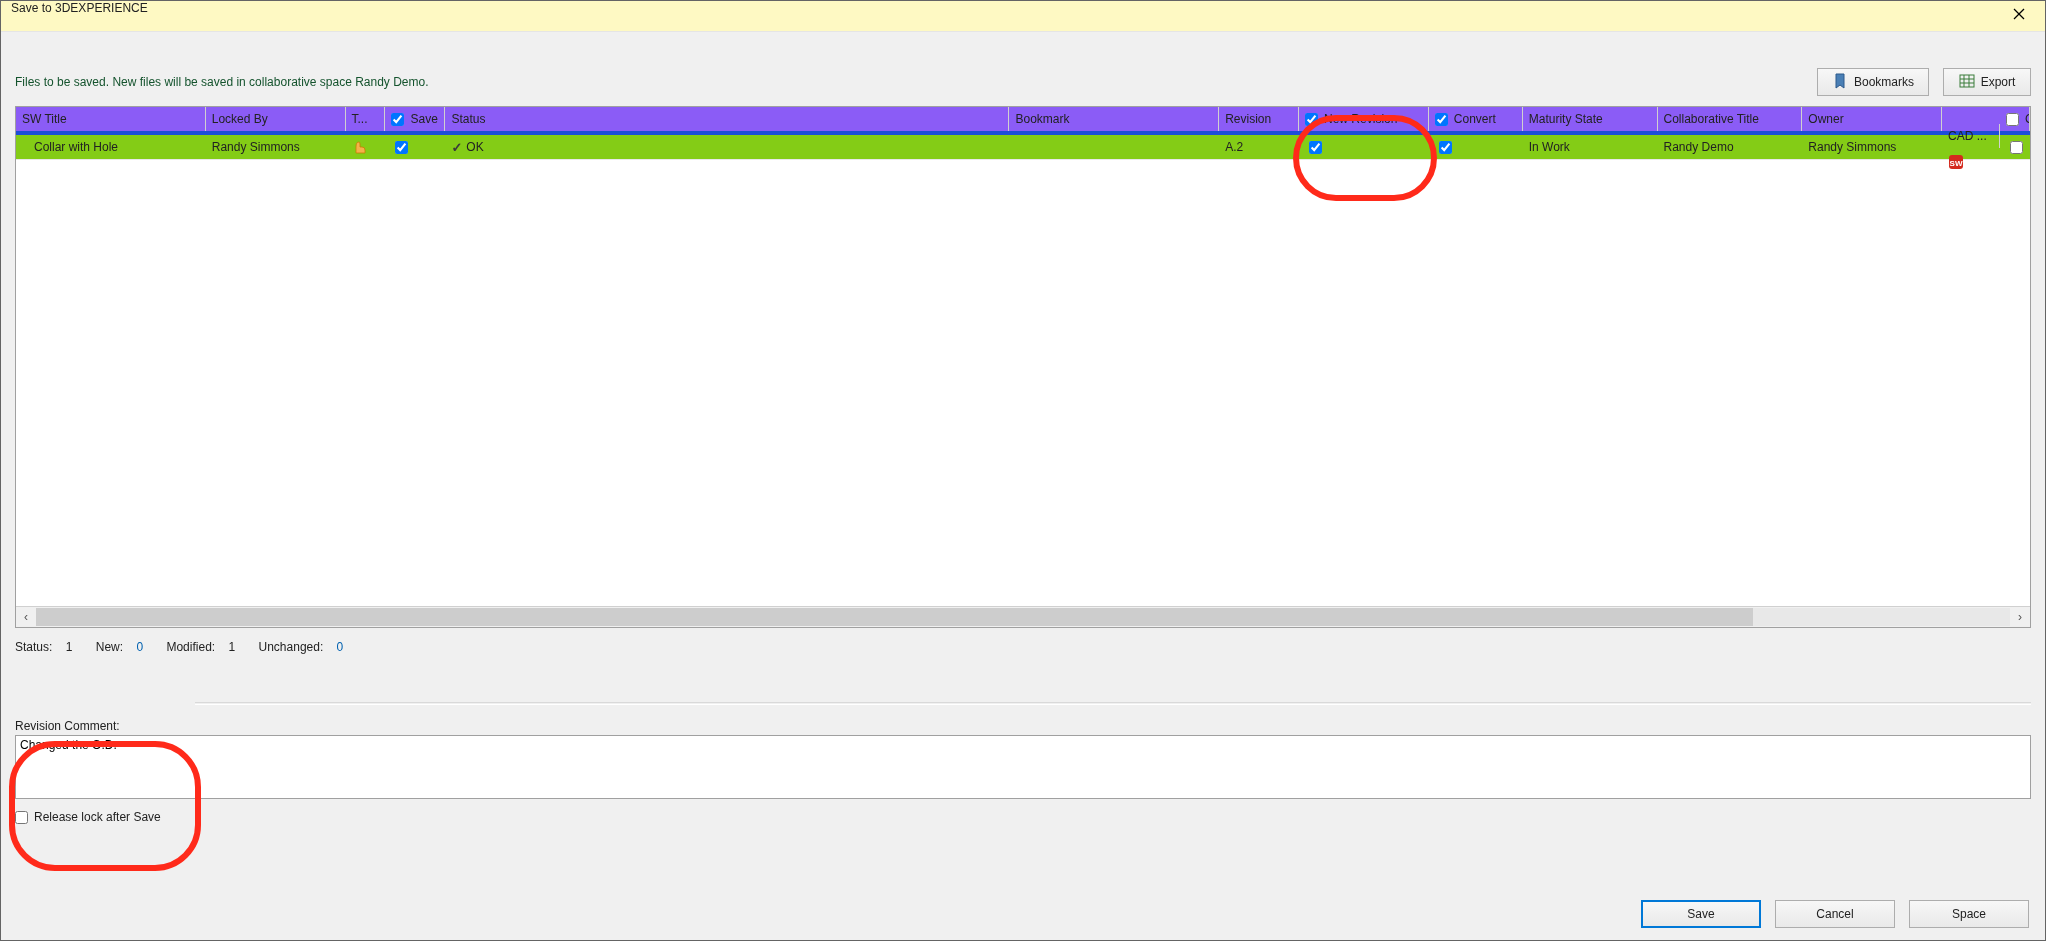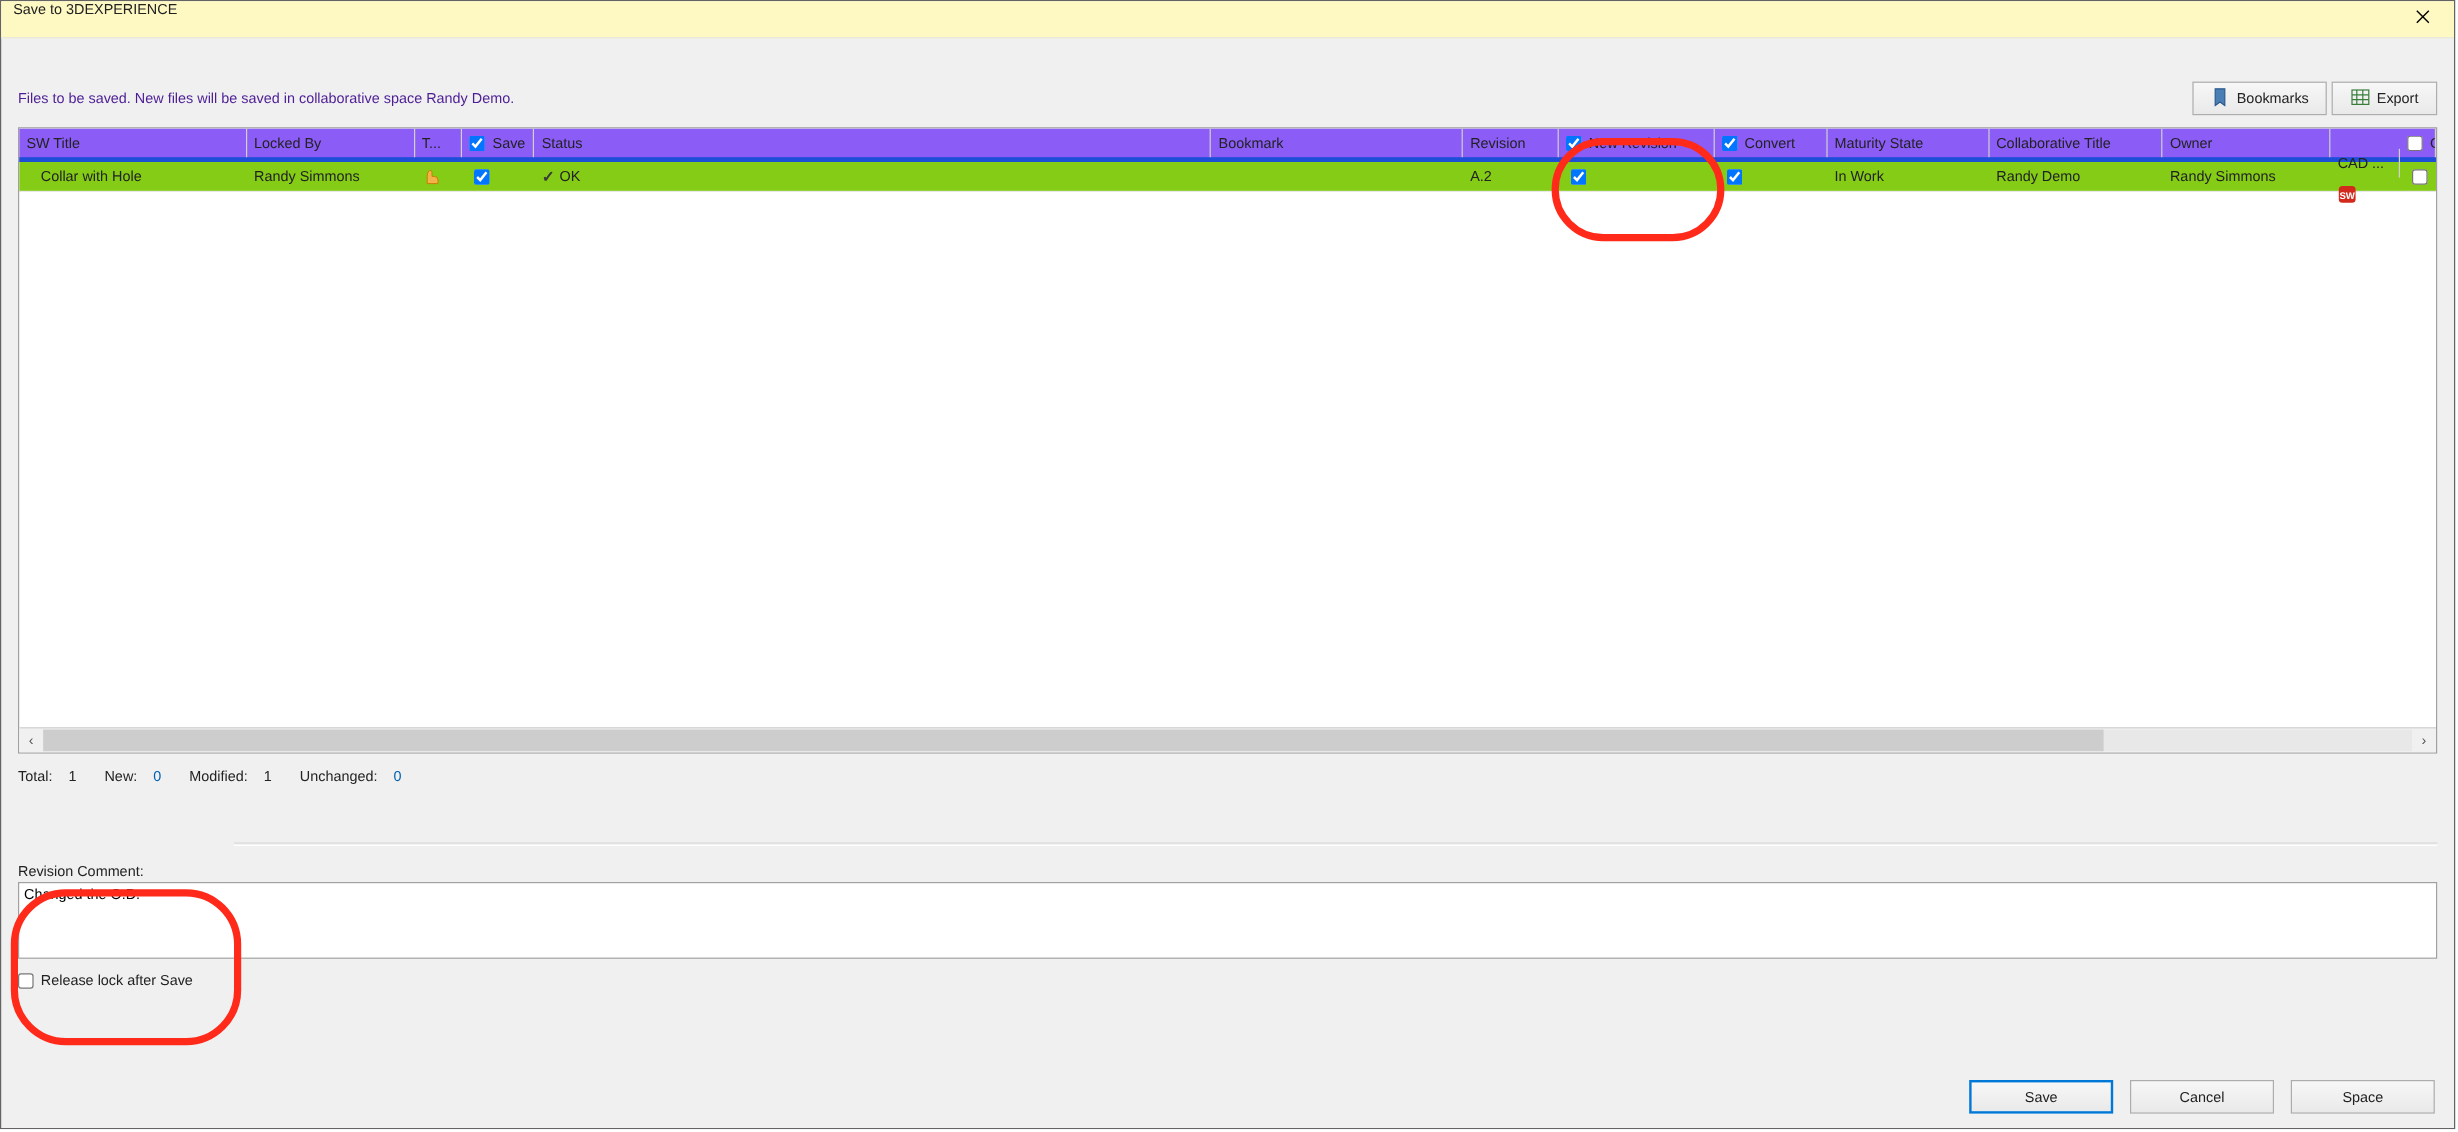--- a/index.html
+++ b/index.html
@@ -44,25 +44,25 @@
   }
   .toprow {
     display: flex;
     align-items: center;
     justify-content: space-between;
     margin-top: 36px;
     margin-bottom: 10px;
   }
   .info-text {
     font-size: 12px;
-    color: #4c1d95;
+    color: #14532d;
   }
   .topbuttons {
     display: flex;
-    gap: 4px;
+    gap: 14px;
   }
   .btn {
     display: inline-flex;
     align-items: center;
     justify-content: center;
     gap: 6px;
     height: 28px;
     padding: 0 14px;
     border: 1px solid #adadad;
     background: linear-gradient(#f7f7f7, #e9e9e9);
@@ -389,21 +389,21 @@
         <div class="arrow">‹</div>
         <div class="track">
             <div class="thumb"></div>
           </div>
         <div class="arrow">›</div>
       </div>
     </div>
 
     
     <div class="summary">
-      <span><span>Total:</span> <span>1</span></span>
+      <span><span>Status:</span> <span>1</span></span>
       <span><span>New:</span> <span class="link-like">0</span></span>
       <span><span>Modified:</span> <span>1</span></span>
       <span><span>Unchanged:</span> <span class="link-like">0</span></span>
     </div>
 
     <div class="sep-line"></div>
 
     
     <label class="rev-label">Revision Comment:</label>
     <textarea class="rev-text" style="">Changed the O.D.</textarea>

